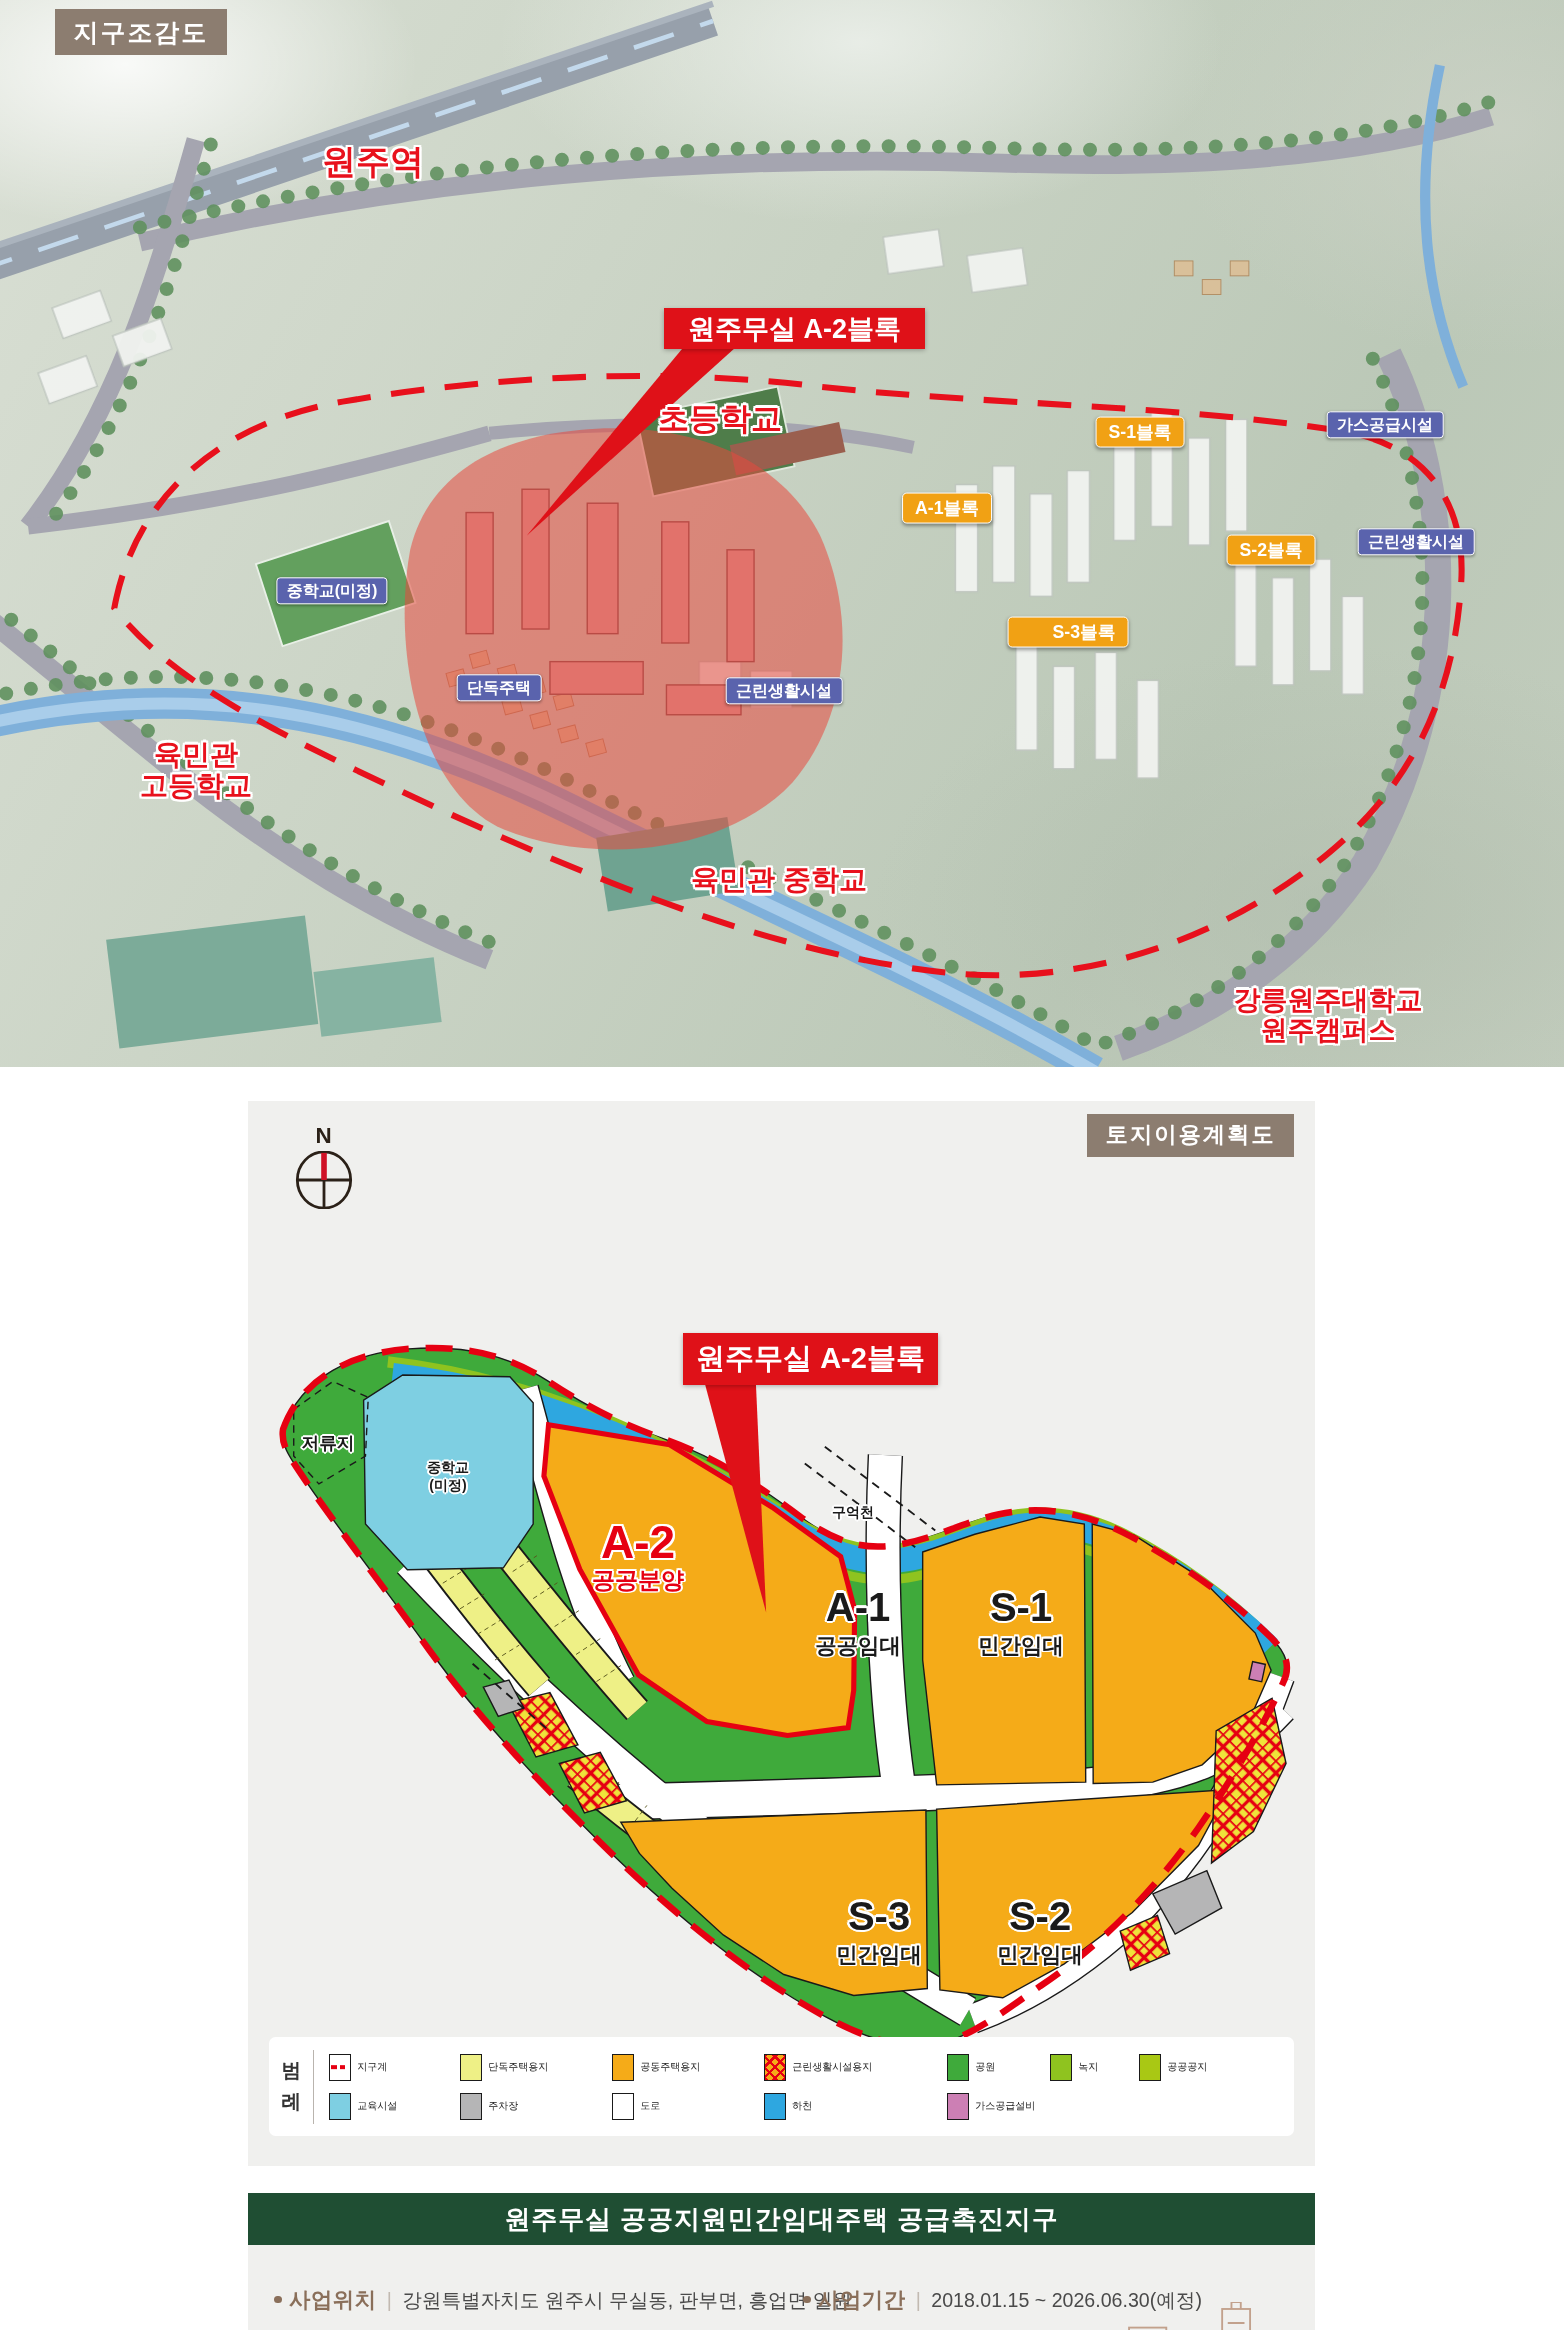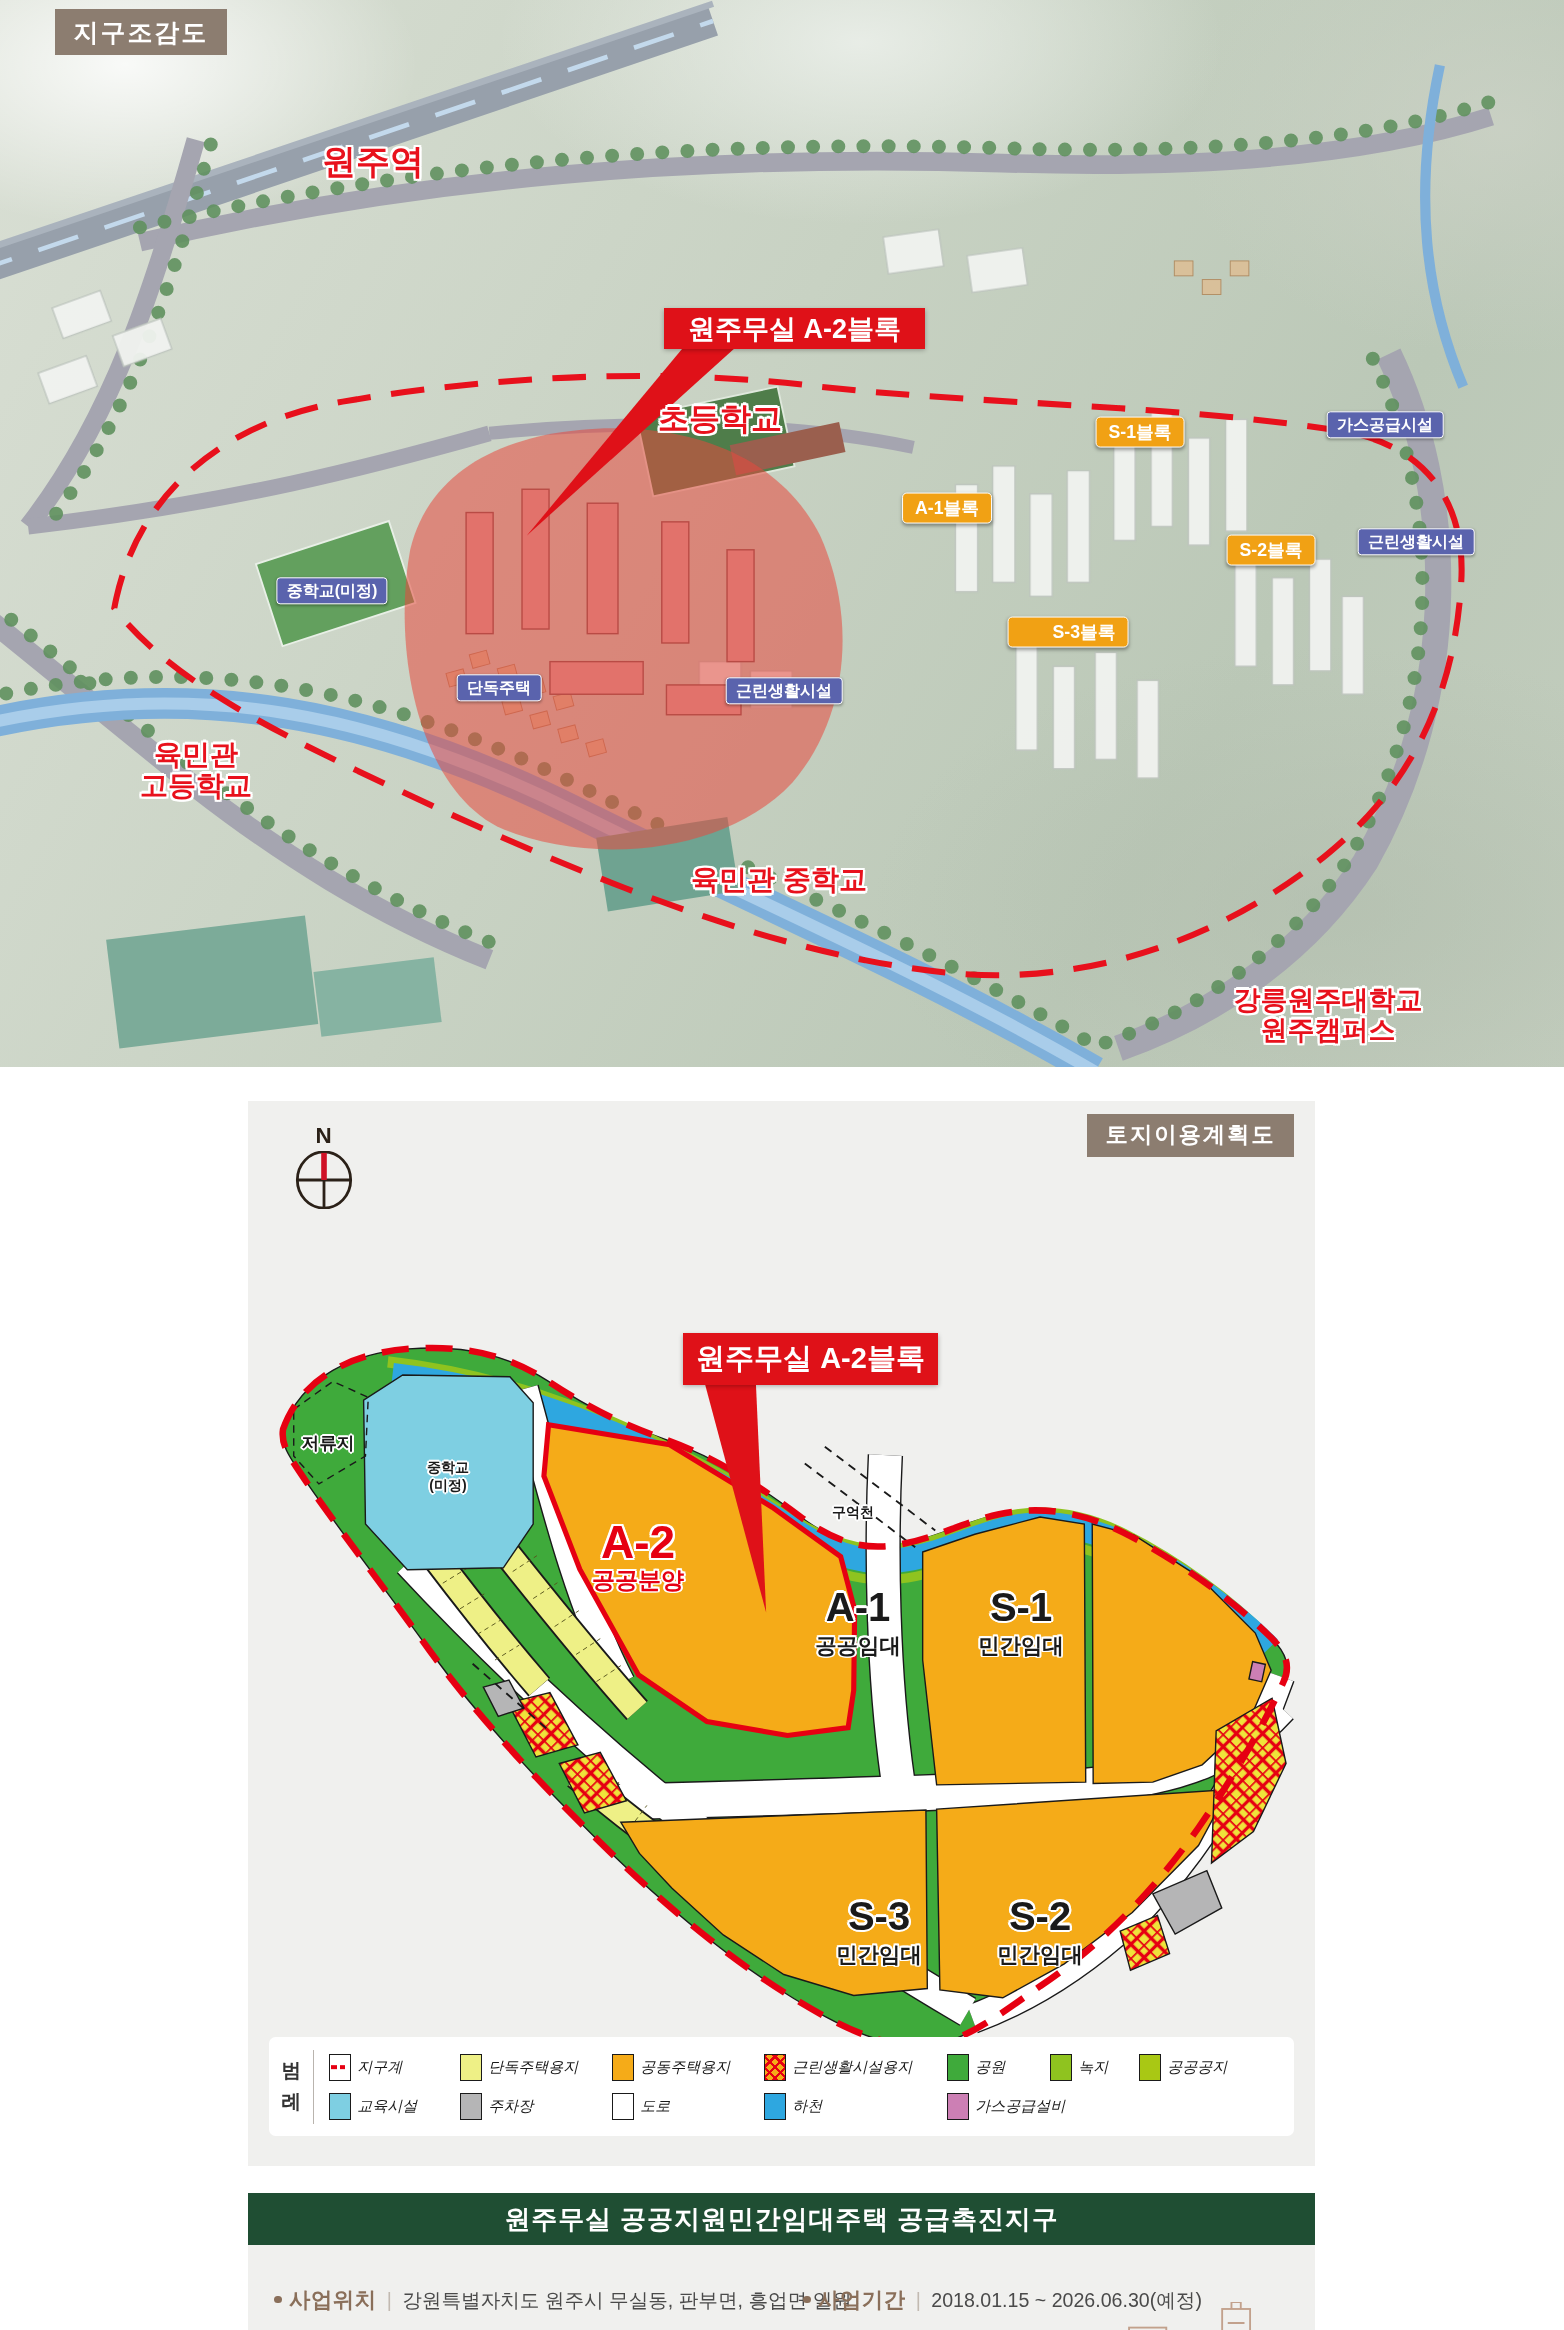--- a/index.html
+++ b/index.html
@@ -50,21 +50,21 @@
   .legend-grid{display:grid;grid-template-columns:131px 152px 152px 183px 103px 89px 111px;
                row-gap:12px;align-items:center;}
   .litem{display:flex;align-items:center;gap:6.5px;}
   .swatch{width:21.4px;height:27px;border:1.4px solid #1a1a1a;box-sizing:border-box;flex:none;}
   .sw-boundary{background:#fff;position:relative;}
   .sw-boundary::after{content:"";position:absolute;left:0.9px;right:0.9px;top:50%;height:3.7px;transform:translateY(-50%);
       background:repeating-linear-gradient(90deg,#e60012 0 5.6px,rgba(0,0,0,0) 5.6px 8.9px);}
   .sw-hatch{background:
       repeating-linear-gradient(45deg,#e60012 0 2.3px,rgba(0,0,0,0) 2.3px 7.5px),
       repeating-linear-gradient(-45deg,#e60012 0 2.3px,rgba(0,0,0,0) 2.3px 7.5px),#f5ab18;}
-  .llabel{font-size:15px;color:#1a1a1a;white-space:nowrap;font-style:italic;}
+  .llabel{font-size:10px;color:#1a1a1a;white-space:nowrap;}
   
   .info-section{position:absolute;left:248px;top:2193px;width:1067px;}
   .info-title{height:52px;background:#1f4e33;color:#fff;font-size:26px;font-weight:bold;
               display:flex;align-items:center;justify-content:center;letter-spacing:0.9px;}
   .info-body{position:relative;background:#f0f0ee;height:188px;overflow:hidden;}
   .info-col{position:absolute;top:40px;}
   .col-left{left:26px;}
   .col-right{left:555px;}
   .info-item{display:flex;align-items:baseline;margin-bottom:31px;white-space:nowrap;}
   .bullet{width:7.5px;height:7.5px;border-radius:50%;background:#8a6f5a;align-self:center;margin-right:7.5px;flex:none;}

